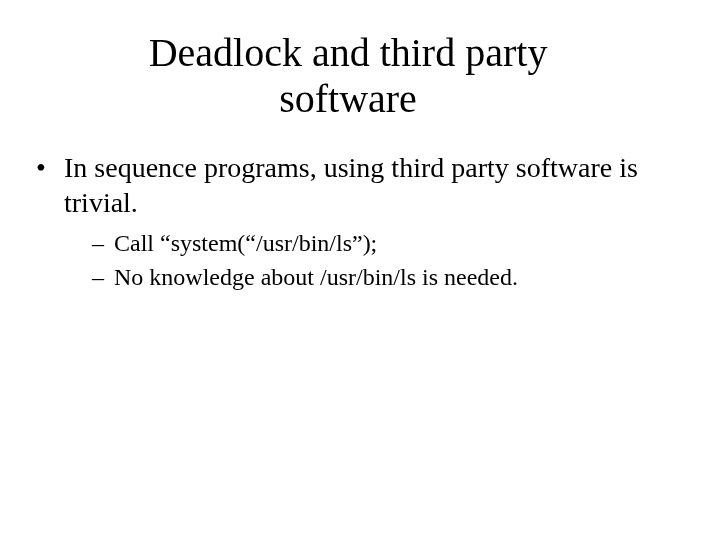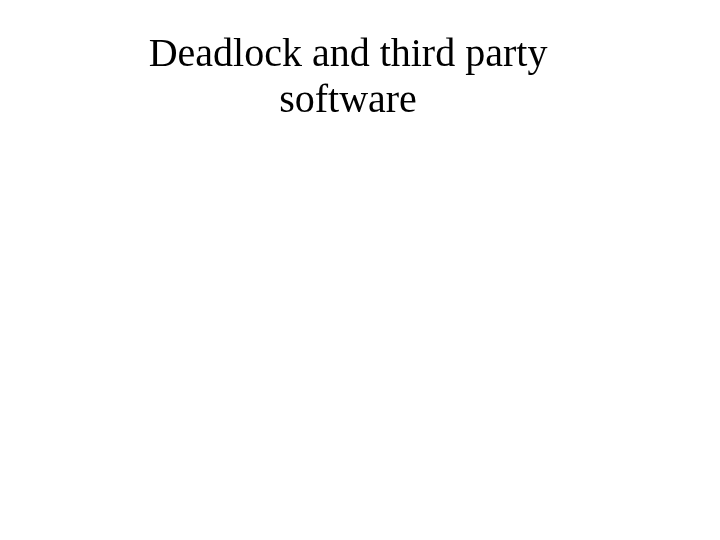--- a/index.html
+++ b/index.html
@@ -64,14 +64,25 @@
     font-size: 24px;
   }
 </style>
 </head>
 <body>
 
 <div class="slide">
   <h1 class="title">Deadlock and third party software</h1>
 
   <ul class="level1">
+    <li>
+      <span>In sequence programs, using third party software is trivial.</span>
+      <ul class="level2">
+        <li>
+          <span>Call “system(“/usr/bin/ls”);</span>
+        </li>
+        <li>
+          <span>No knowledge about /usr/bin/ls is needed.</span>
+        </li>
+      </ul>
+    </li>
   </ul>
 </div>
 
 </body></html>

